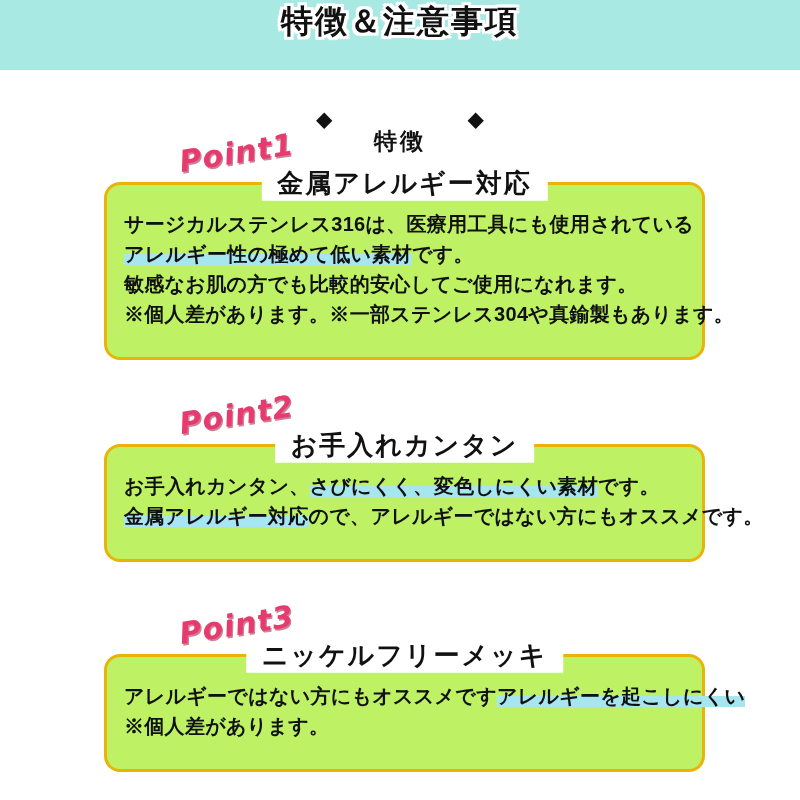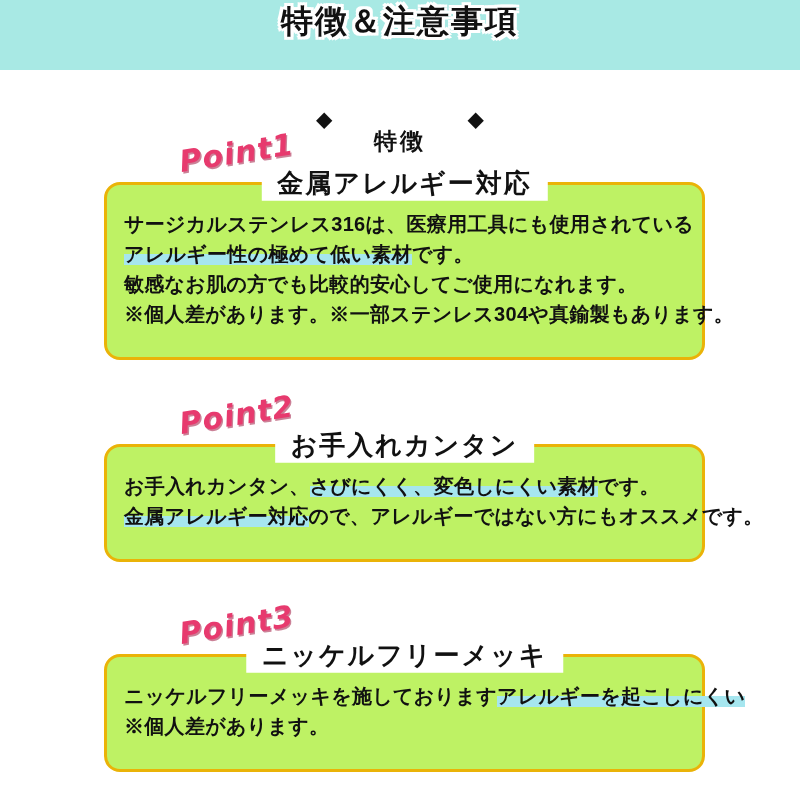--- a/index.html
+++ b/index.html
@@ -141,19 +141,19 @@
         <p><span></span><span class="hl">金属アレルギー対応</span><span>ので、アレルギーではない方にもオススメです。</span></p>
       </div>
     </div>
   </section>
 
   <section class="point-block pb3">
     <div class="point-label">Point3</div>
     <div class="pbox">
       <div class="pbox-title">ニッケルフリーメッキ</div>
       <div class="pbox-body">
-        <p><span>ニッケルフリーメッキを施しております</span><span class="hl">アレルギーを起こしにくい</span><span></span></p>
+        <p><span>アレルギーではない方にもオススメです</span><span class="hl">アレルギーを起こしにくい</span><span></span></p>
         <p><span>※個人差があります。</span><span class="hl"></span><span></span></p>
       </div>
     </div>
   </section>
 
 </div>
 
 </body></html>

